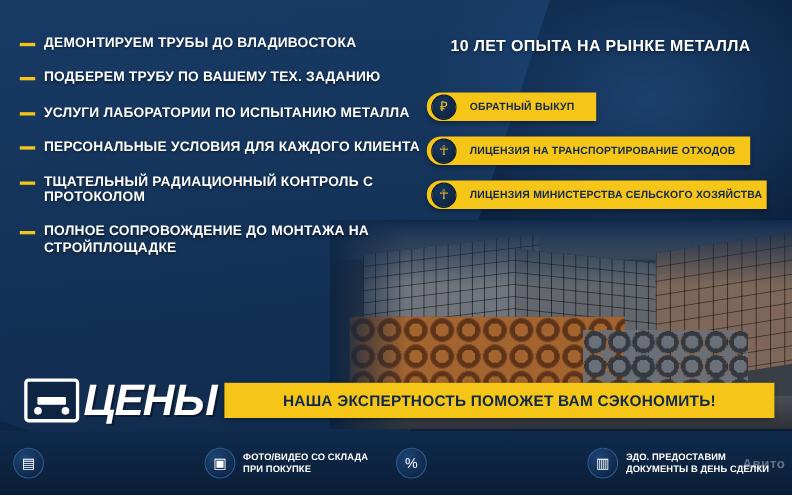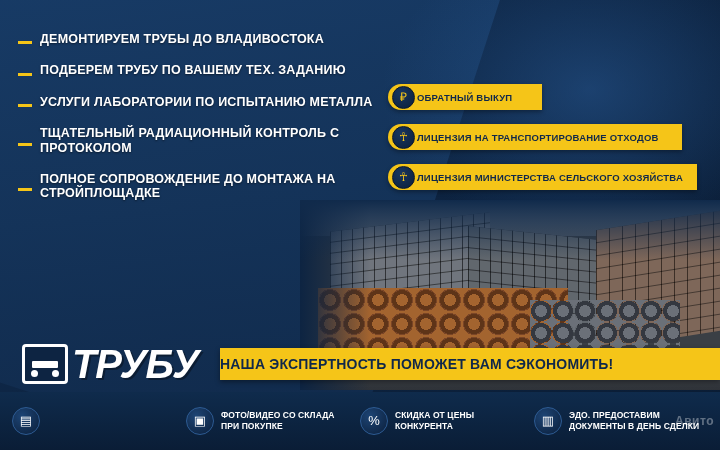--- a/index.html
+++ b/index.html
@@ -124,21 +124,21 @@
 
   
   .bullets {
     position: absolute;
     left: 18px;
     top: 32px;
     width: 380px;
   }
   .bullet {
     display: flex;
-    align-items: center;
+    align-items: flex-start;
     margin-bottom: 17px;
   }
   .bullet .dash {
     width: 14px;
     height: 3px;
     background: #f5c518;
     margin: 7px 8px 0 0;
     flex: 0 0 auto;
   }
   .bullet .btext {
@@ -190,21 +190,21 @@
     border-radius: 50%;
     background: radial-gradient(circle at 35% 30%, #17365f, #0b1f3b);
     color: #f5c518;
     font-size: 12px;
     line-height: 21px;
     text-align: center;
     flex: 0 0 auto;
     border: 1px solid #0a182e;
   }
   .badge .btxt {
-    margin-left: 2px;
+    margin-left: 12px;
     color: #10284a;
     font-size: 9.5px;
     font-weight: bold;
     letter-spacing: 0.2px;
     text-transform: uppercase;
     white-space: nowrap;
   }
   .badge.b1 { width: 150px; }
   .badge.b2 { width: 290px; }
   .badge.b3 { width: 305px; }
@@ -254,28 +254,28 @@
     font-weight: bold;
     font-style: italic;
     letter-spacing: -1px;
     line-height: 1;
     text-shadow: 2px 2px 0 rgba(0,0,0,0.35);
   }
 
   
   .slogan {
     position: absolute;
-    left: 220px;
+    left: 204px;
     top: 348px;
     width: 500px;
     height: 32px;
     background: #f5c518;
     display: flex;
     align-items: center;
-    justify-content: flex-start;
+    justify-content: center;
     box-shadow: 0 2px 5px rgba(0,0,0,0.4);
   }
   .slogan span {
     color: #10284a;
     font-size: 14px;
     font-weight: bold;
     letter-spacing: 0.2px;
     text-transform: uppercase;
     white-space: nowrap;
   }
@@ -358,72 +358,73 @@
     <div class="bullet">
       <span class="dash"></span>
       <span class="btext">ПОДБЕРЕМ ТРУБУ ПО ВАШЕМУ ТЕХ. ЗАДАНИЮ</span>
     </div>
     <div class="bullet">
       <span class="dash"></span>
       <span class="btext">УСЛУГИ ЛАБОРАТОРИИ ПО ИСПЫТАНИЮ МЕТАЛЛА</span>
     </div>
     <div class="bullet">
       <span class="dash"></span>
+      <span class="btext">ПЕРСОНАЛЬНЫЕ УСЛОВИЯ ДЛЯ КАЖДОГО КЛИЕНТА</span>
+    </div>
+    <div class="bullet">
+      <span class="dash"></span>
       <span class="btext">ТЩАТЕЛЬНЫЙ РАДИАЦИОННЫЙ КОНТРОЛЬ С ПРОТОКОЛОМ</span>
     </div>
     <div class="bullet">
       <span class="dash"></span>
       <span class="btext">ПОЛНОЕ СОПРОВОЖДЕНИЕ ДО МОНТАЖА НА СТРОЙПЛОЩАДКЕ</span>
     </div>
   </div>
 
+  <div class="headline">10 ЛЕТ ОПЫТА НА РЫНКЕ МЕТАЛЛА</div>
 
   <div class="badges">
     <div class="badge b1">
       <span class="emblem">₽</span>
       <span class="btxt">ОБРАТНЫЙ ВЫКУП</span>
     </div>
     <div class="badge b2">
       <span class="emblem">☥</span>
       <span class="btxt">ЛИЦЕНЗИЯ НА ТРАНСПОРТИРОВАНИЕ ОТХОДОВ</span>
     </div>
     <div class="badge b3">
       <span class="emblem">☥</span>
       <span class="btxt">ЛИЦЕНЗИЯ МИНИСТЕРСТВА СЕЛЬСКОГО ХОЗЯЙСТВА</span>
     </div>
   </div>
 
   <div class="logo">
     <span class="mark">
       <span class="bar"></span>
     </span>
-    <span class="word">ТРУБУ</span>
+    <span class="word">ЦЕНЫ</span>
   </div>
 
   <div class="slogan">
     <span>НАША ЭКСПЕРТНОСТЬ ПОМОЖЕТ ВАМ СЭКОНОМИТЬ!</span>
   </div>
 
   <div class="features">
     <div class="feature">
       <span class="ficon">▤</span>
     </div>
     <div class="feature">
       <span class="ficon">▣</span>
       <span class="ftext">
         <span>ФОТО/ВИДЕО СО СКЛАДА</span><br>
         <span>ПРИ ПОКУПКЕ</span>
       </span>
     </div>
     <div class="feature">
       <span class="ficon">%</span>
-      <span class="ftext">
-        <span>СКИДКА ОТ ЦЕНЫ КОНКУРЕНТА</span><br>
-        <span></span>
-      </span>
     </div>
     <div class="feature">
       <span class="ficon">▥</span>
       <span class="ftext">
         <span>ЭДО. ПРЕДОСТАВИМ</span><br>
         <span>ДОКУМЕНТЫ В ДЕНЬ СДЕЛКИ</span>
       </span>
     </div>
   </div>
 

